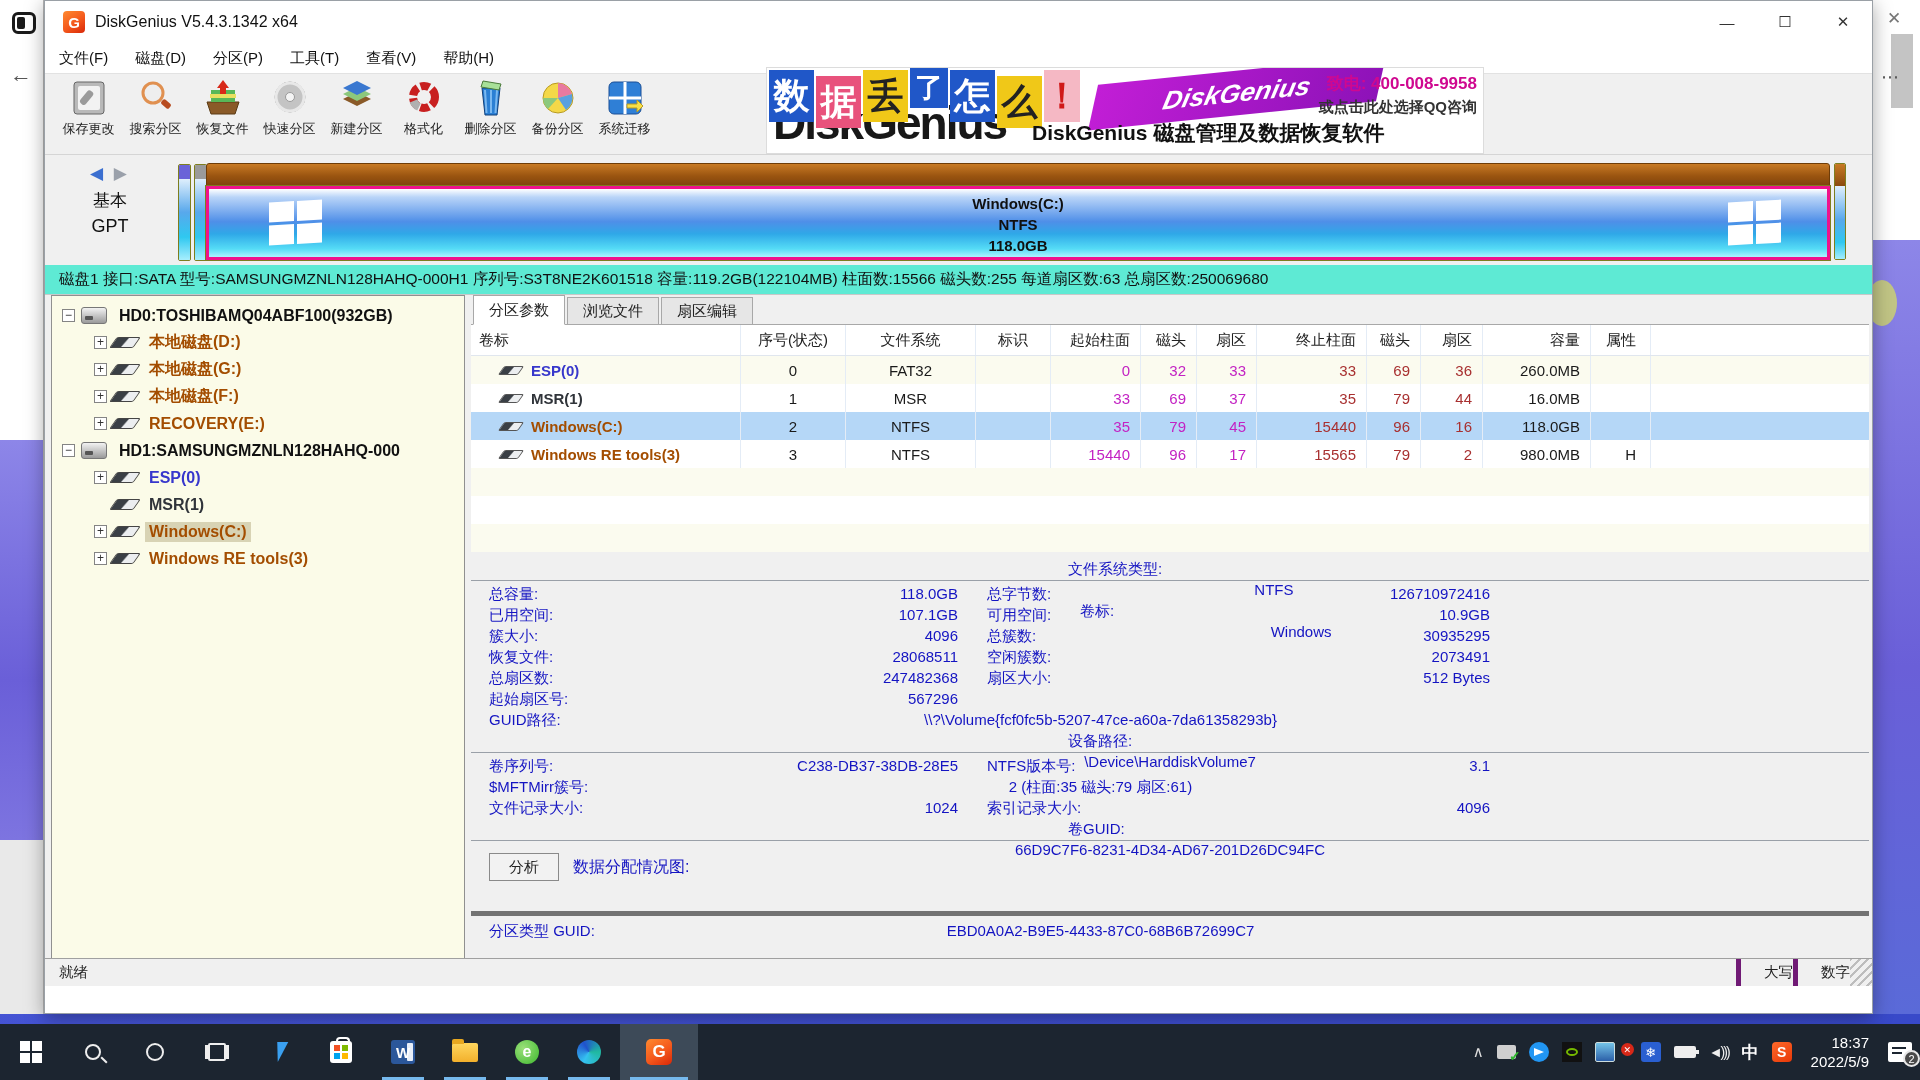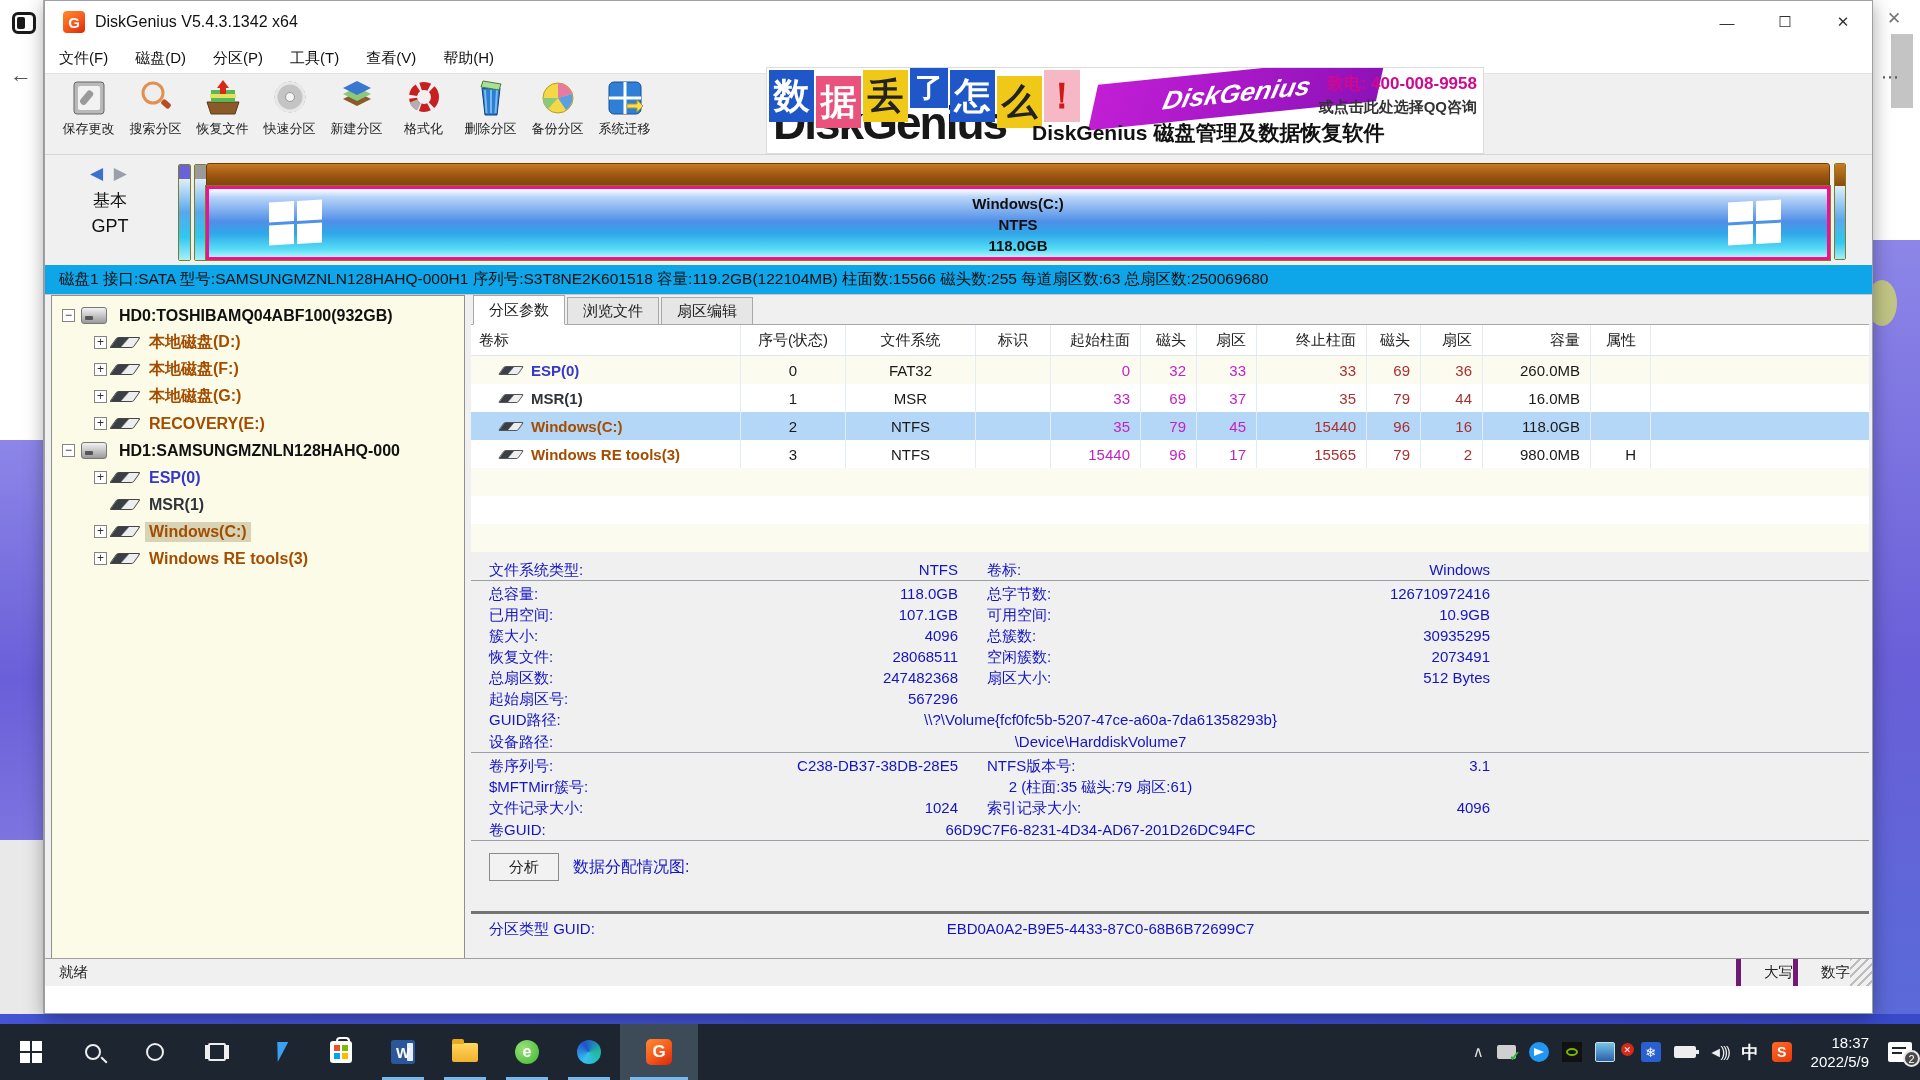--- a/index.html
+++ b/index.html
@@ -76,21 +76,21 @@
   .cbar { position:absolute; left:161px; top:31px; width:1624px; height:74px;
     border:3px solid #f0128c; box-shadow:0 0 0 1px #7e7e1e; background:linear-gradient(180deg,#ffffff 0%,#b9d4f8 12%,#4f8fe8 48%,#2fa8e8 66%,#55dcf6 88%,#aef4ff 100%); }
   .rebar { position:absolute; left:1789px; top:8px; width:12px; height:97px; border:1px solid #7e7e1e; border-radius:2px; overflow:hidden; }
   .rebar .cap { height:22px; background:linear-gradient(180deg,#c87a24,#8a4a0e); }
   .rebar .body { height:75px; background:linear-gradient(180deg,#dfeffc 0%,#58a8ec 45%,#2fc8f0 75%,#b2f2ff 100%); }
   .wflag { position:absolute; display:grid; grid-template-columns:25px 25px; grid-template-rows:20px 20px; gap:3px; transform:skewY(-3deg); }
   .wflag i { background:#fff; display:block; }
   .wflag-l { left:60px; top:12px; } .wflag-r { right:46px; top:12px; }
   .cbar-label { position:absolute; left:0; right:0; top:4px; text-align:center; color:#101010; font-weight:bold; font-size:15px; line-height:21px; }
 
-  .diskinfo { height:30px; background:#0ea5e9; border-bottom:1px solid #c8c8c8; display:flex; align-items:center; padding-left:14px;
+  .diskinfo { height:30px; background:#5eead4; border-bottom:1px solid #c8c8c8; display:flex; align-items:center; padding-left:14px;
     font-size:15.5px; color:#111; white-space:nowrap; }
 
   
   .content { position:absolute; left:0; top:294px; width:100%; height:691px; background:#f0f0f0; }
   .tree-panel { position:absolute; left:6px; top:0; width:414px; height:691px; background:#fbfbe8; border:1px solid #909090; overflow:hidden; }
   .tree-rows { padding-top:6px; }
   .trow { height:27px; display:flex; align-items:center; padding-left:10px; font-weight:bold; font-size:16px; white-space:nowrap; }
   .trow.lvl1 { padding-left:42px; }
   .exp { width:13px; height:13px; border:1px solid #848484; background:#fff; margin-right:6px; position:relative; flex:none; }
   .exp::before, .exp.minus::before { position:absolute; left:0; right:0; top:-2px; text-align:center; font-size:12px; font-weight:normal; color:#333; }
@@ -143,26 +143,26 @@
 
   
   .details { padding-top:6px; font-size:15px; color:#1414c2; background:#f0f0f0; }
   .drow { display:flex; height:21px; line-height:21px; align-items:center; white-space:nowrap; }
   .dl1 { width:240px; padding-left:18px; flex:none; }
   .dv1 { width:247px; text-align:right; flex:none; }
   .dsp { width:29px; flex:none; }
   .dl2 { width:180px; flex:none; }
   .dv2 { width:323px; text-align:right; flex:none; }
   .drow.wide .dv1 { width:779px; text-align:center; }
-  .drow.sepb { border-bottom:1px solid #9aa0a8; height:23px; margin-bottom:2px; }
+  .drow.sepb { border-bottom:1px solid #9aa0a8; height:23px; margin-bottom:2px;flex-direction:column; }
   .analysis-row { display:flex; align-items:center; margin:12px 0 0 18px; }
   .analyze-btn { width:70px; height:28px; background:#f2f2f2; border:1px solid #8a8a8a; font-size:15px; color:#222;
     display:flex; align-items:center; justify-content:center; }
   .alloc-caption { margin-left:14px; font-size:16px; color:#1414c2; }
-  .ptype-row { margin-top:30px; border-top:3px solid #737373; padding-top:4px; }
+  .ptype-row { margin-top:30px; border-top:5px solid #737373; padding-top:4px; }
 
   .statusbar { position:absolute; left:0; bottom:0; width:100%; height:28px; background:#f0f0f0; border-top:1px solid #a0a0a0;
     display:flex; align-items:center; font-size:14.5px; color:#222; }
   .sb-ready { padding-left:14px; }
   .sb-right { margin-left:auto; display:flex; height:100%; align-items:center; }
   .sb-cell { width:57px; text-align:right; border-left:5px solid #701a75; height:100%; line-height:27px; }
   .sb-grip { width:22px; height:100%; background:repeating-linear-gradient(135deg,#bdbdbd 0 2px,transparent 2px 6px); }
 
   
   .taskbar { position:absolute; left:0; bottom:0; width:1920px; height:56px; background:#1c2530; display:flex; align-items:center; }
@@ -412,27 +412,27 @@
 
           <div class="trow lvl1 brown">
             <span class="exp plus"></span>
             <span class="ticon"></span>
             <span class="tlabel">本地磁盘(D:)</span>
           </div>
 
           <div class="trow lvl1 brown">
             <span class="exp plus"></span>
             <span class="ticon"></span>
-            <span class="tlabel">本地磁盘(F:)</span>
+            <span class="tlabel">本地磁盘(G:)</span>
           </div>
 
           <div class="trow lvl1 brown">
             <span class="exp plus"></span>
             <span class="ticon"></span>
-            <span class="tlabel">本地磁盘(G:)</span>
+            <span class="tlabel">本地磁盘(F:)</span>
           </div>
 
           <div class="trow lvl1 brown">
             <span class="exp plus"></span>
             <span class="ticon"></span>
             <span class="tlabel">RECOVERY(E:)</span>
           </div>
 
           <div class="trow lvl0 black">
             <span class="exp minus"></span>

